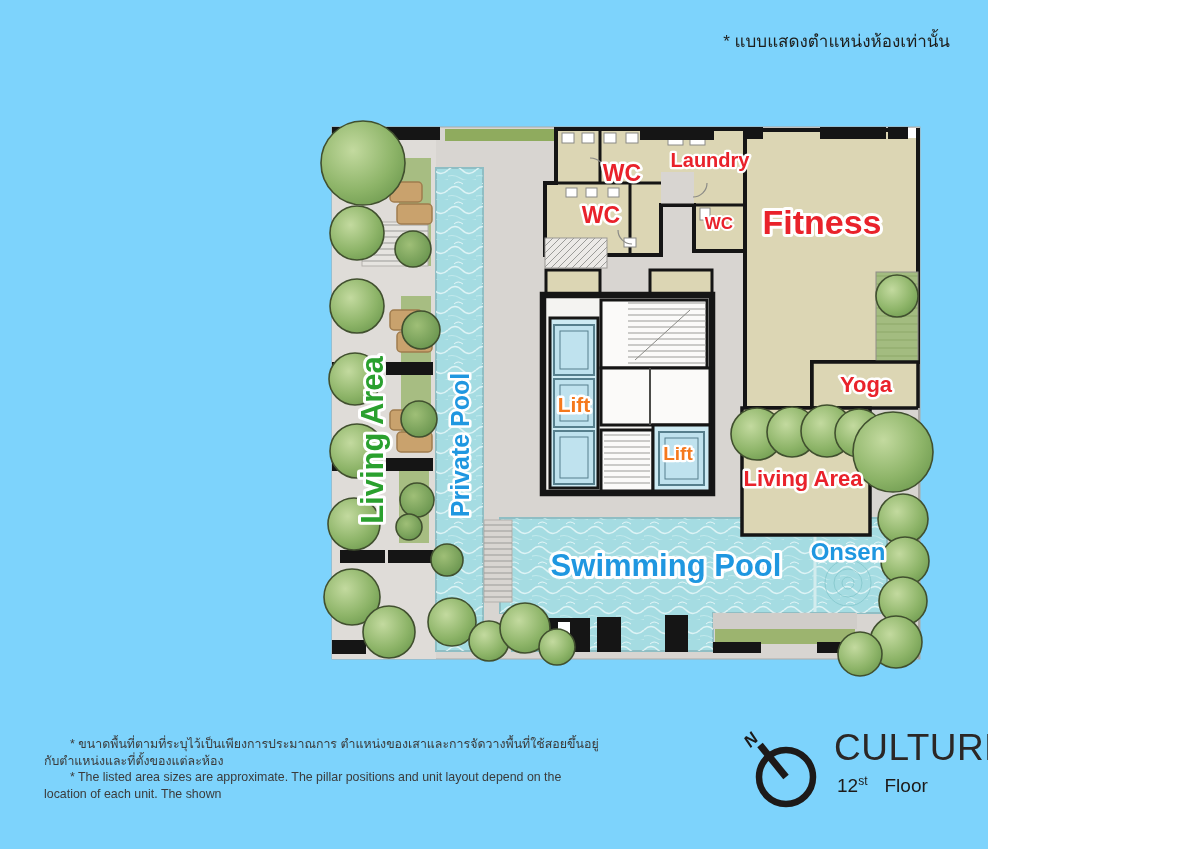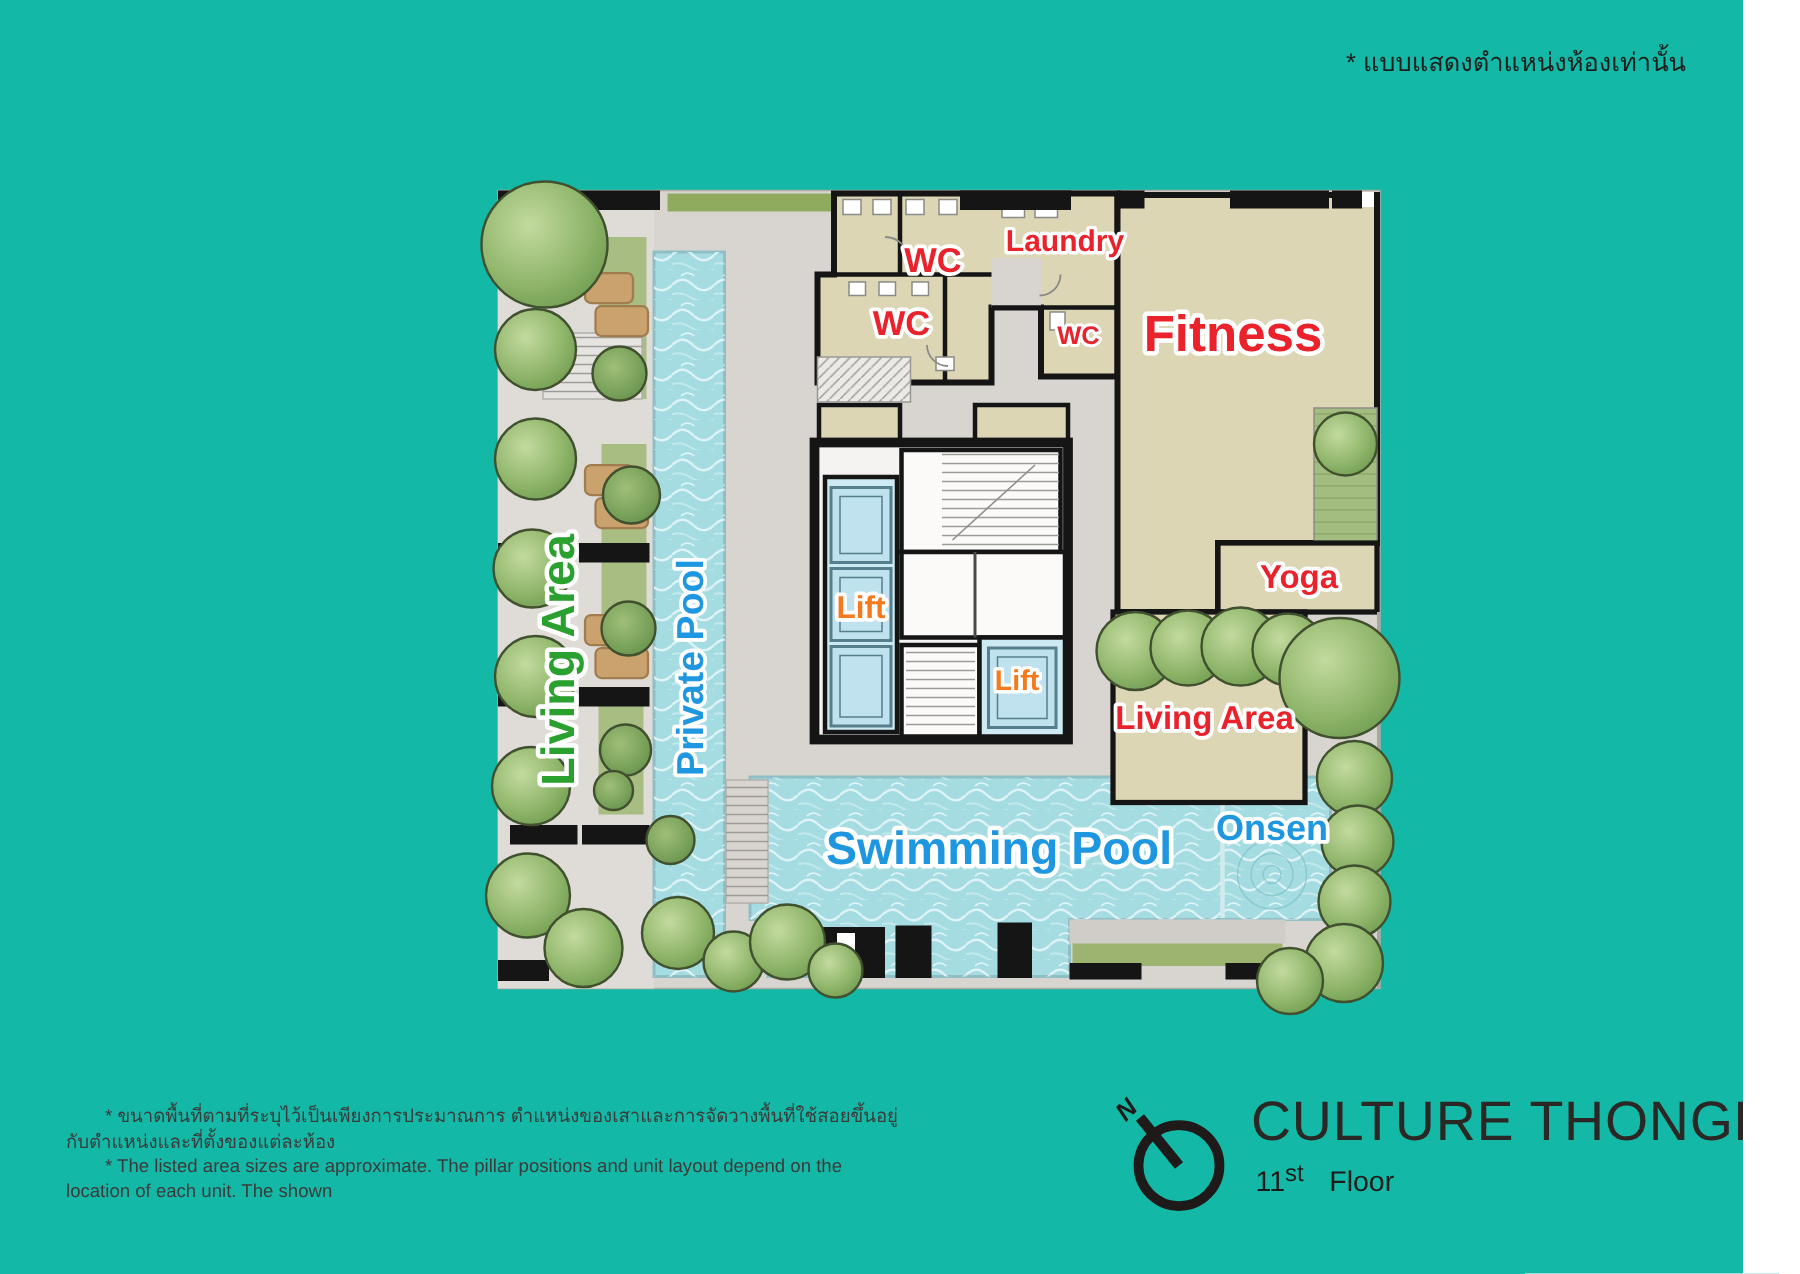--- a/index.html
+++ b/index.html
@@ -1,29 +1,29 @@
 <!DOCTYPE html>
 <html><head>
 <meta charset="utf-8">
 <style>
   html,body{margin:0;padding:0;background:#fff;}
-  .page{position:relative;width:1162px;height:849px;background:#14b8a6;overflow:hidden;
+  .page{position:relative;width:988px;height:849px;background:#7dd3fc;overflow:hidden;
         font-family:"Liberation Sans",sans-serif;}
   .top-note{position:absolute;top:27px;right:38px;font-size:17px;color:#1d1d1b;}
   svg.plan{position:absolute;left:0;top:0;}
   .plan text{font-family:"Liberation Sans",sans-serif;font-weight:bold;text-anchor:middle;
              paint-order:stroke;stroke:#ffffff;stroke-linejoin:round;}
   .disclaimer{position:absolute;left:44px;top:736px;width:560px;font-size:12.4px;
               line-height:16.6px;color:#3b3b3b;}
   .disclaimer .indent{text-indent:26px;}
   .logo{position:absolute;left:744px;top:729px;display:flex;align-items:flex-start;}
   .logo-text{margin-left:12px;color:#2b2725;}
   .logo-title{font-size:37px;line-height:1.05;letter-spacing:.5px;white-space:nowrap;}
   .logo-floor{font-size:19px;margin-top:6px;margin-left:3px;color:#1d1a19;}
-  .logo-floor sup{font-size:16px;}
+  .logo-floor sup{font-size:12px;}
   .logo-floor .floor-word{margin-left:17px;margin-top:12px;}
 </style>
 </head>
 <body>
 
 <div class="page">
 
   <div class="top-note">* แบบแสดงตำแหน่งห้องเท่านั้น</div>
 
   <svg class="plan" width="1200" height="849" viewBox="0 0 1200 849">
@@ -255,18 +255,18 @@
 
   <div class="logo">
     <svg width="78" height="86" viewBox="0 0 78 86">
       <circle cx="42" cy="48" r="27" fill="none" stroke="#1d1a19" stroke-width="6.5"></circle>
       <line x1="42" y1="48" x2="16" y2="16" stroke="#1d1a19" stroke-width="7"></line>
       <text x="8" y="16" font-size="17" font-style="italic" font-weight="bold" fill="#1d1a19" text-anchor="middle" transform="rotate(-45 8 12)">N</text>
     </svg>
     <div class="logo-text">
       <div class="logo-title">CULTURE THONGLOR</div>
       <div class="logo-floor">
-        <span>11</span><sup>st</sup><span class="floor-word">Floor</span>
+        <span>12</span><sup>st</sup><span class="floor-word">Floor</span>
       </div>
     </div>
   </div>
 
 </div>
 
 </body></html>

